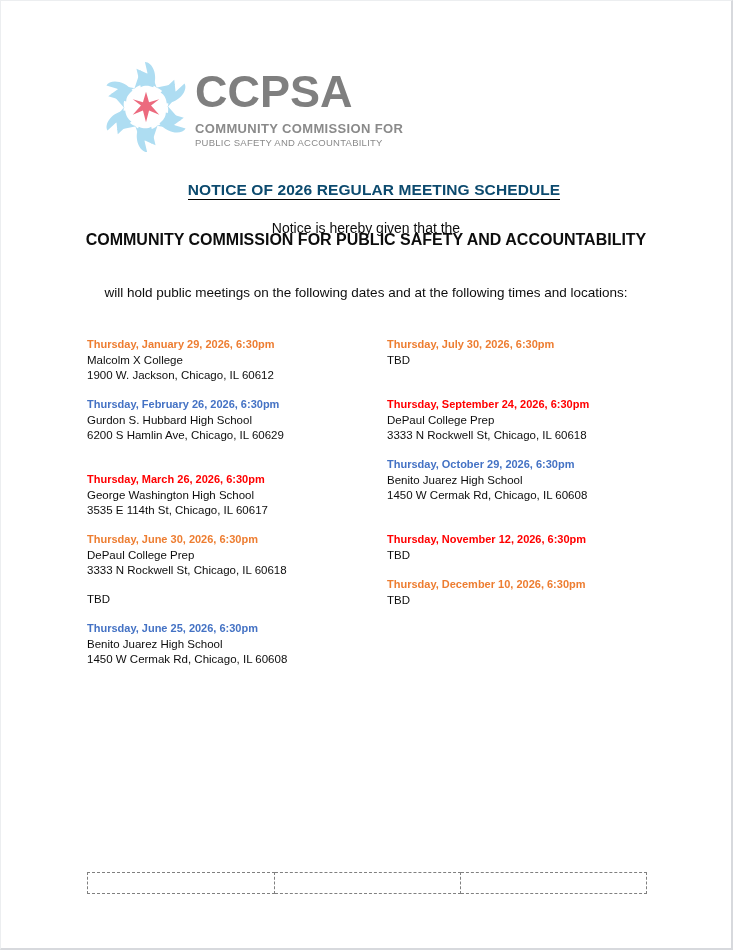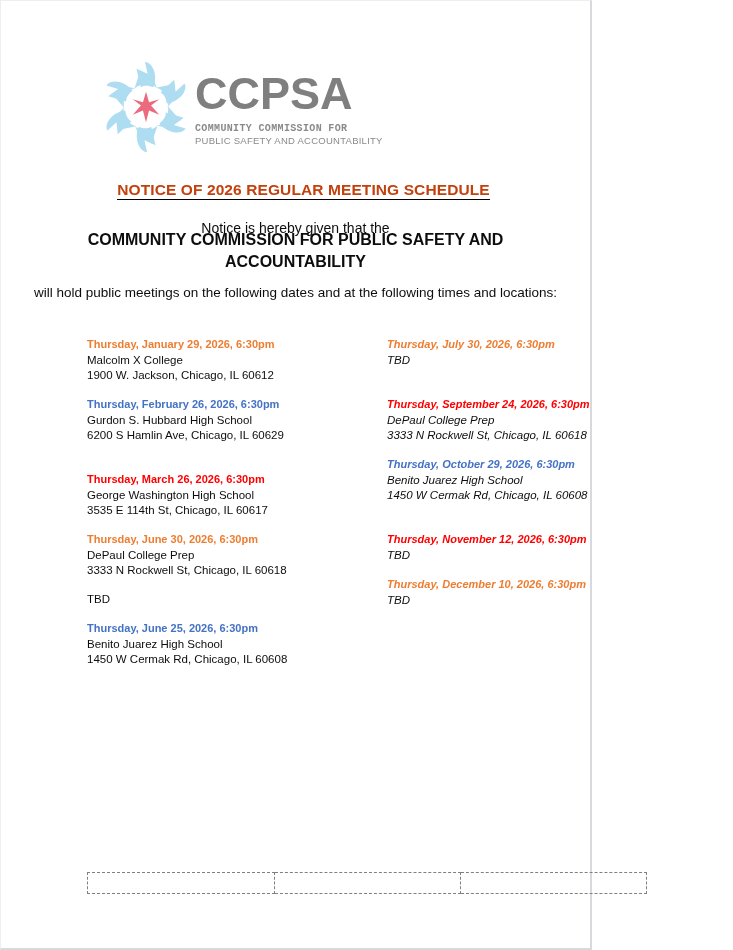--- a/index.html
+++ b/index.html
@@ -9,21 +9,21 @@
   }
   body {
     width: 733px;
     height: 950px;
     font-family: "Liberation Sans", sans-serif;
     overflow: hidden;
   }
 
   .page {
     position: relative;
-    width: 592px;
+    width: 733px;
     height: 950px;
     background: #ffffff;
     box-sizing: border-box;
     border-right: 2px solid #d7d9dd;
     border-bottom: 2px solid #d7d9dd;
     border-top: 1px solid #eceef0;
     border-left: 1px solid #eceef0;
   }
 
   
@@ -45,22 +45,22 @@
   }
   .logo-acronym {
     font-family: "Liberation Sans", sans-serif;
     font-size: 45px;
     font-weight: bold;
     color: #7f7f7f;
     letter-spacing: 0px;
     line-height: 0.98;
   }
   .logo-sub1 {
-    font-family: Liberation Mono, monospace;
-    font-size: 10px;
+    font-family: Liberation Sans, sans-serif;
+    font-size: 13px;
     font-weight: bold;
     color: #8a8a8a;
     letter-spacing: 0.35px;
     margin-top: 7px;
   }
   .logo-sub2 {
     font-family: "Liberation Sans", sans-serif;
     font-size: 9.5px;
     font-weight: normal;
     color: #8a8a8a;
@@ -70,21 +70,21 @@
 
   
   .doc-title {
     position: absolute;
     left: 16px;
     right: 0;
     top: 180px;
     text-align: center;
     font-size: 15.5px;
     font-weight: bold;
-    color: #c2410c;
+    color: #0c4a6e;
     letter-spacing: 0.1px;
   }
   .doc-title span {
     border-bottom: 1.6px solid #000;
     padding-bottom: 1px;
   }
 
   .intro-line {
     position: absolute;
     left: 0;
@@ -117,21 +117,20 @@
     display: flex;
     gap: 0px;
   }
   .col {
     width: 300px;
     flex: 0 0 300px;
   }
   .col-right {
     width: 260px;
     flex: 0 0 260px;
-    font-style: italic;
   }
   .entry {
     margin-bottom: 14px;
   }
   .entry-date {
     font-size: 11px;
     font-weight: bold;
     line-height: 15px;
     margin-bottom: 1px;
   }

